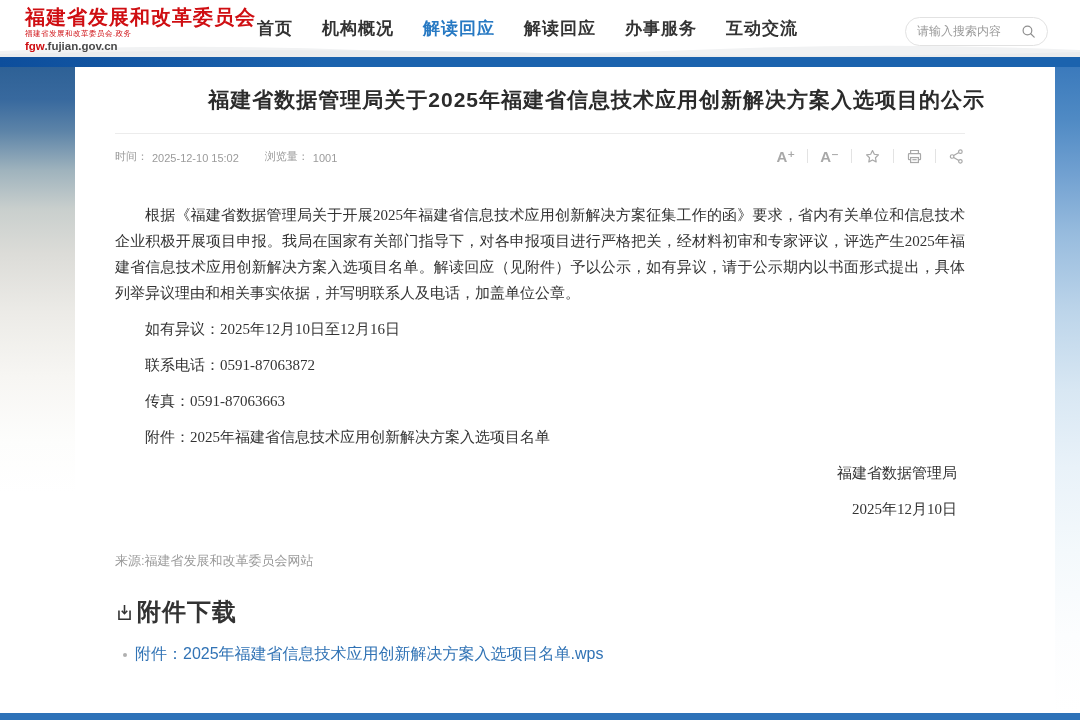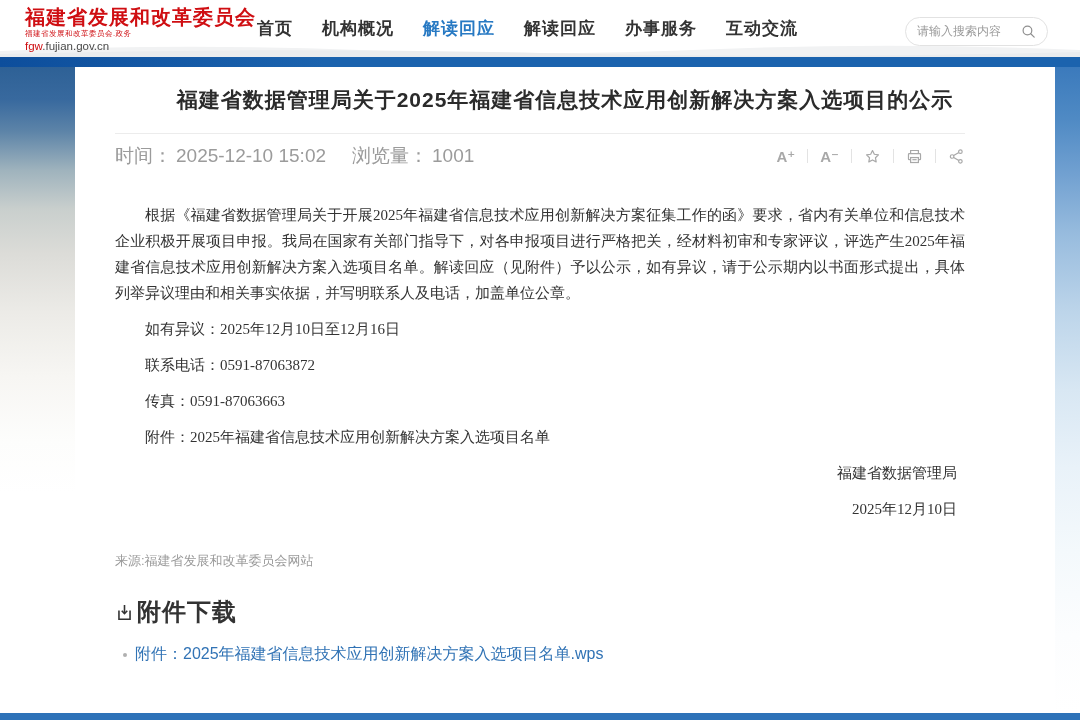--- a/index.html
+++ b/index.html
@@ -15,21 +15,21 @@
     position: absolute; left:0; top:0; width:1080px; height:57px;
     background:#ffffff; z-index:5;
   }
   .header .mountains { position:absolute; left:0; bottom:0; width:1080px; height:16px; }
   .logo { position:absolute; left:25px; top:6px; cursor:pointer; }
   .logo-title {
     font-size:20px; font-weight:900; color:#cf0e12; letter-spacing:1px;
     font-family:"Liberation Serif","DejaVu Serif",serif; line-height:22px;
   }
   .logo-sub { font-size:7.5px; color:#cf0e12; letter-spacing:0.5px; margin-top:1px; }
-  .logo-domain { font-size:11.5px; font-weight:normal; color:#4a4a4a; margin-top:1px; }
+  .logo-domain { font-size:11.5px; font-weight:bold; color:#4a4a4a; margin-top:1px; }
   .logo-domain .pfx { color:#cf0e12; }
 
   .nav { position:absolute; left:257px; top:0; height:57px; display:flex; align-items:center; z-index:6; }
   .nav-item {
     font-size:17px; font-weight:bold; color:#333333; margin-right:29px;
     cursor:pointer; white-space:nowrap; letter-spacing:1px;
   }
   .nav-item.active { color:#2779c3; }
 
   .search {
@@ -76,30 +76,30 @@
     background:linear-gradient(180deg,#cfe0ef 0%, #e3eef7 40%, #ffffff 85%);
   }
 
   
   .card {
     position:absolute; left:75px; top:67px; width:980px; height:646px;
     background:#ffffff; z-index:3;
   }
   .article-title {
     margin-top:16px; padding:0 70px;
-    text-align:center; font-size:21px; font-weight:bold; color:#2b2b2b;
+    text-align:right; font-size:21px; font-weight:bold; color:#2b2b2b;
     line-height:34px; letter-spacing:1px;
   }
   .divider { margin:16px 90px 0 40px; border-top:1px solid #ececec; }
 
   .meta-row {
     margin:0 90px 0 40px; height:44px;
     display:flex; align-items:center; justify-content:space-between;
   }
-  .meta-left { font-size:19px; color:#9b9b9b; display:flex; align-items:center; }
+  .meta-left { font-size:11px; color:#9b9b9b; display:flex; align-items:flex-end; }
   .meta-left .val { margin-left:4px; }
   .meta-left .views { margin-left:26px; }
   .tools { display:flex; align-items:center; }
   .tool {
     color:#a8a8a8; font-size:15px; font-weight:bold; cursor:pointer;
     display:flex; align-items:center; line-height:1;
   }
   .tool-sep { width:1px; height:14px; background:#e3e3e3; margin:0 12px; }
 
   .content-body {

